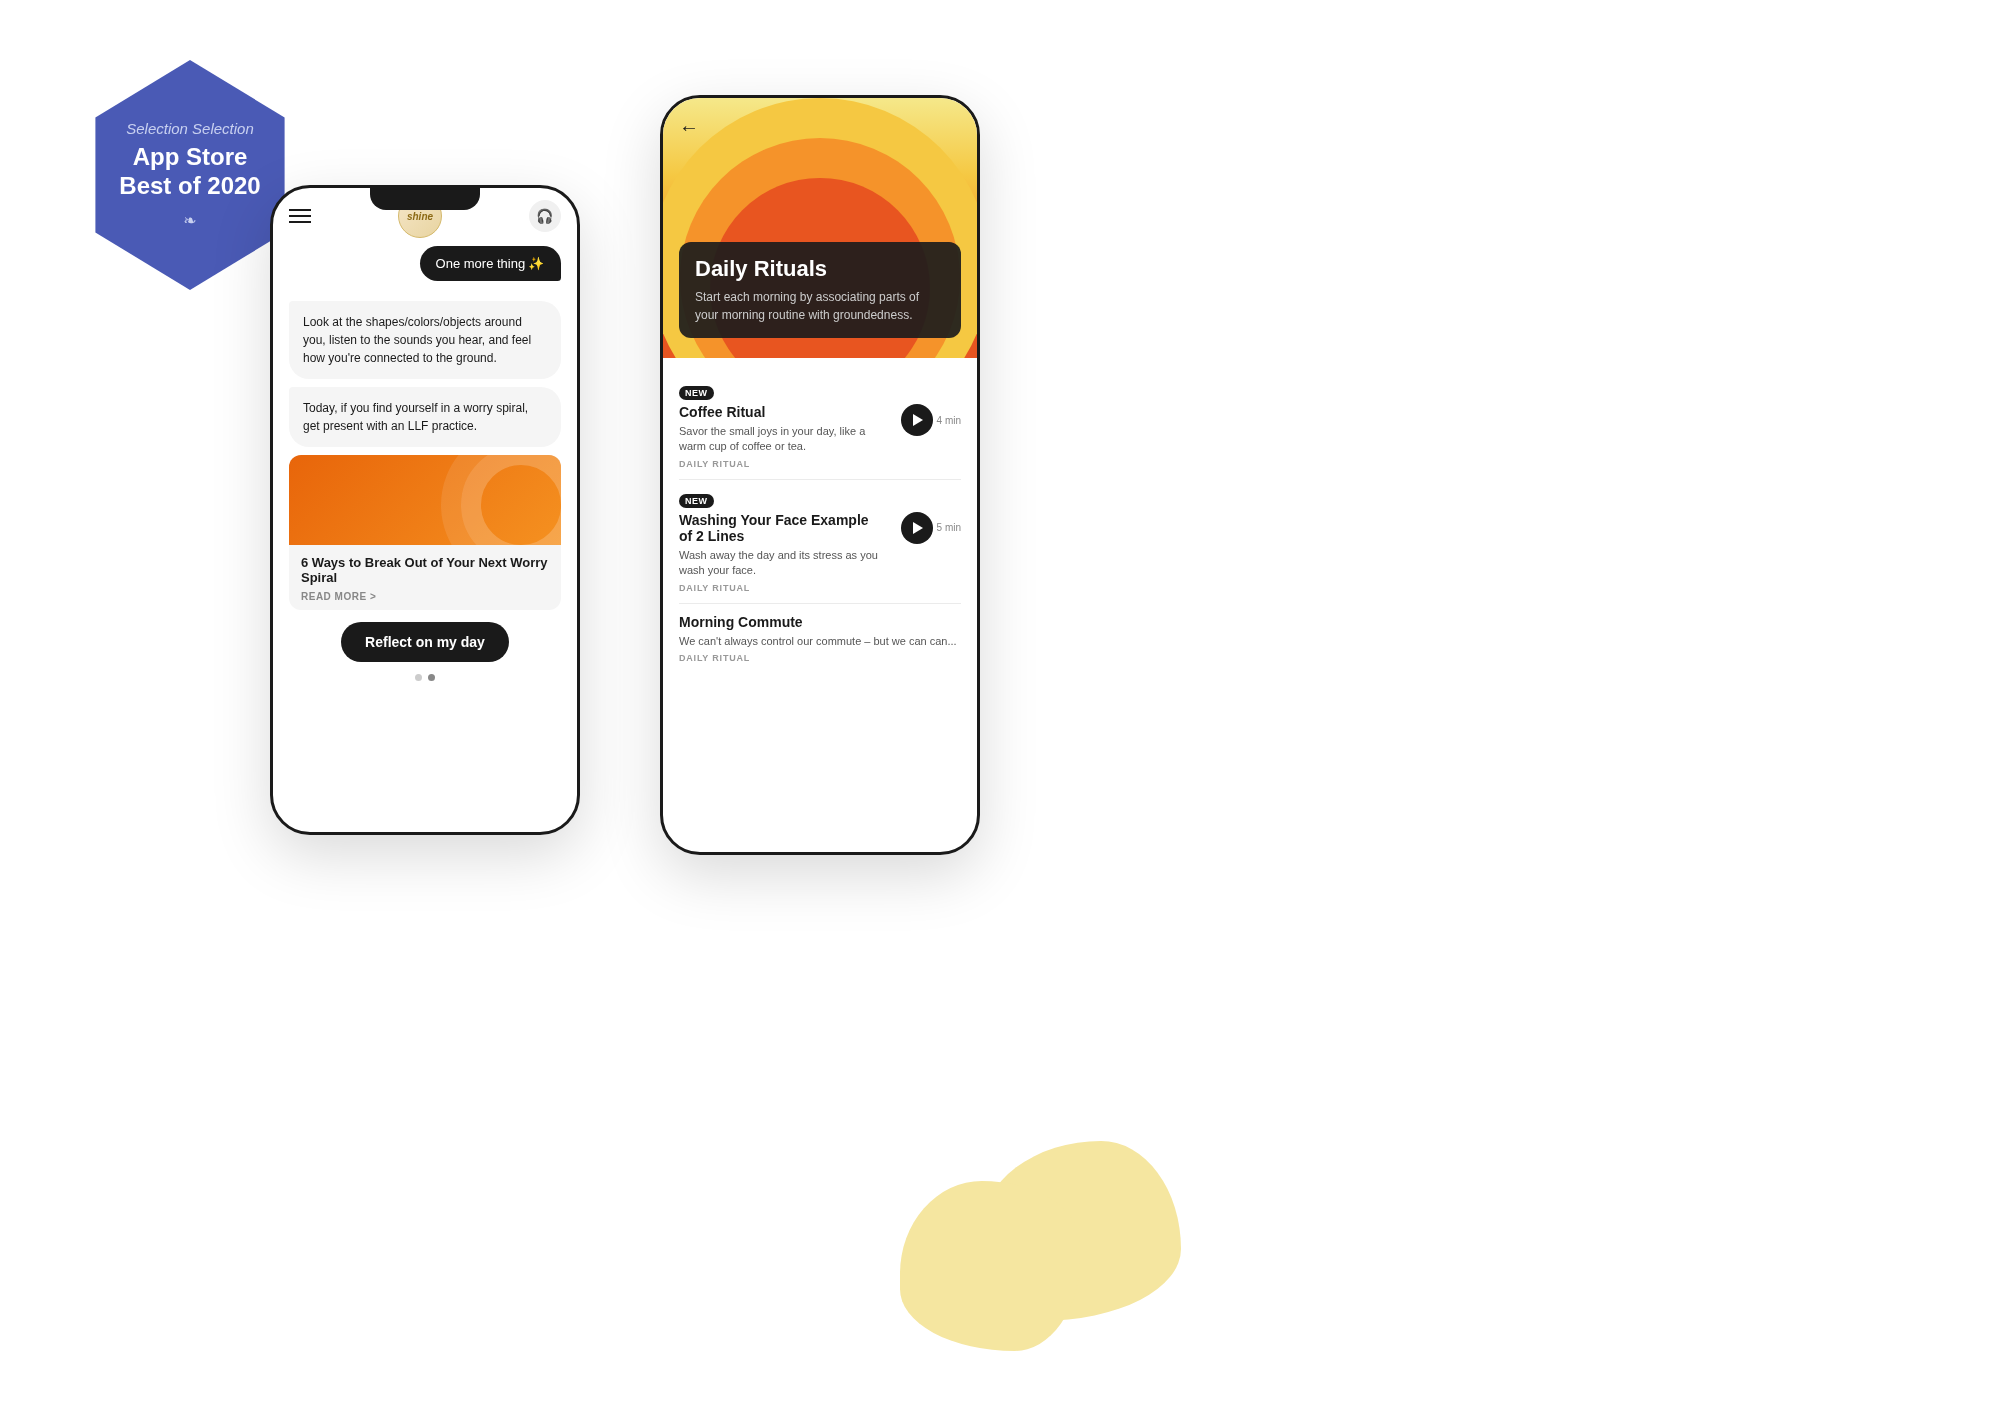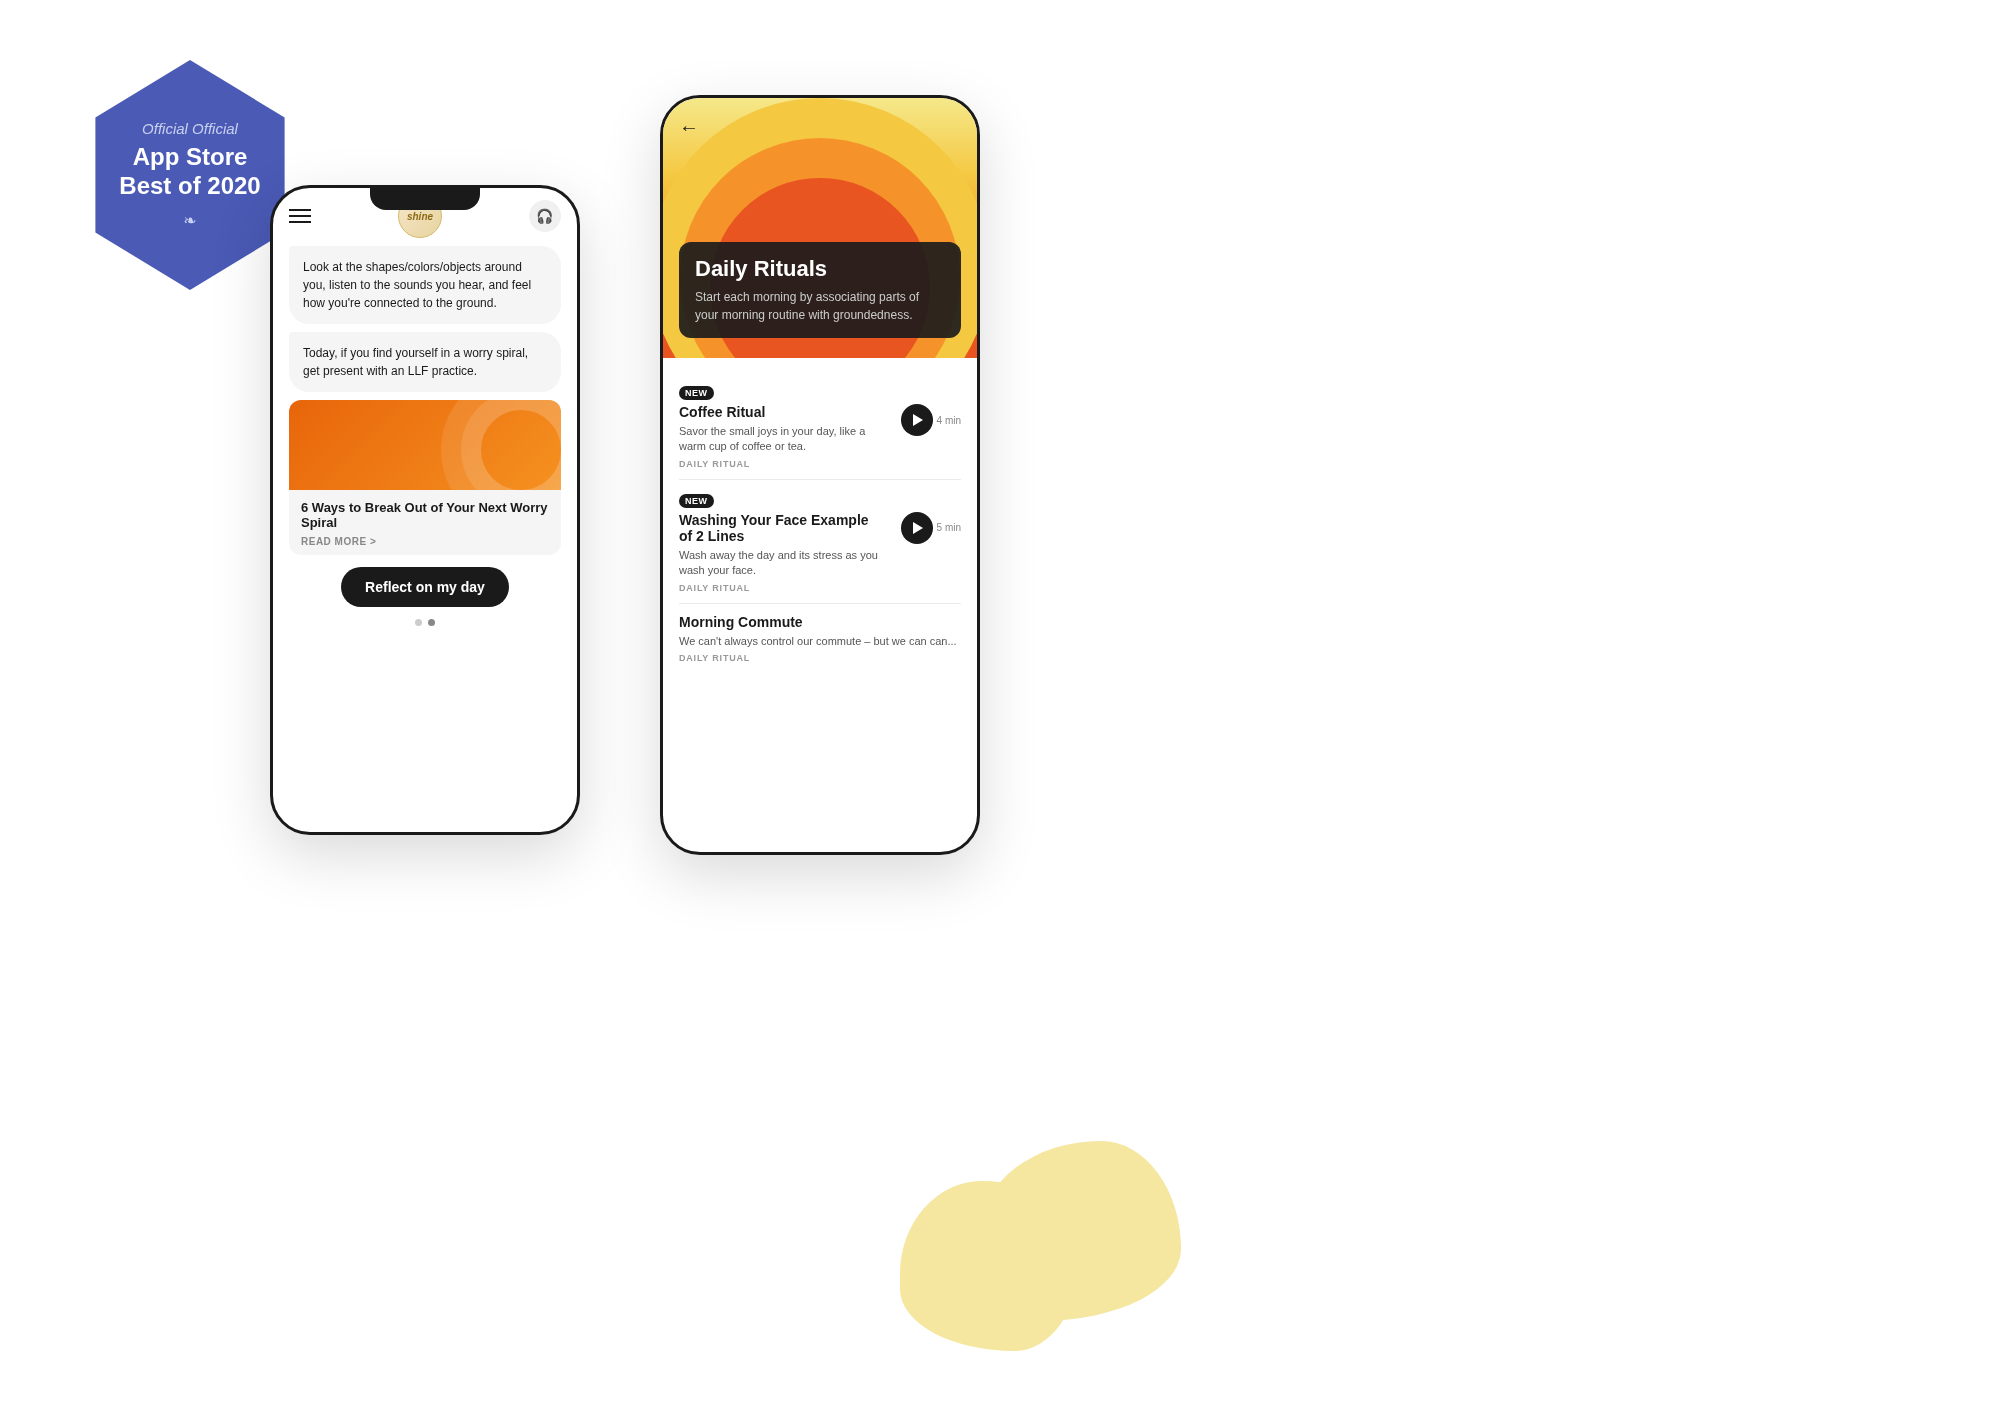--- a/index.html
+++ b/index.html
@@ -414,21 +414,21 @@
       background: #f5e6a0;
       border-radius: 50% 60% 40% 70% / 60% 40% 60% 40%;
       z-index: 0;
     }
   </style>
 </head>
 <body>
 
 <div class="badge-container">
   <div class="badge-shape">
-    <div class="badge-official">Official Official</div>
+    <div class="badge-official">Selection Selection</div>
     <div class="badge-title">
       <span>App Store</span><br>
       <span>Best of 2020</span>
     </div>
     <div class="badge-leaf">❧</div>
   </div>
 </div>
 
 <div class="blob-decoration"></div>
 <div class="blob-decoration2"></div>
@@ -439,20 +439,23 @@
     <div class="phone1-header">
       <div class="hamburger-icon">
         <span></span>
         <span></span>
         <span></span>
       </div>
       <div class="shine-logo">shine</div>
       <div class="headphone-icon">🎧</div>
     </div>
 
+    <div class="chat-bubble-wrapper">
+      <div class="chat-bubble-dark">One more thing ✨</div>
+    </div>
     <div class="chat-bubble-light">Look at the shapes/colors/objects around you, listen to the sounds you hear, and feel how you're connected to the ground.</div>
     <div class="chat-bubble-light">Today, if you find yourself in a worry spiral, get present with an LLF practice.</div>
 
     <div class="article-card">
       <div class="article-image">
         <div class="article-image-decoration"></div>
         <div class="article-image-decoration2"></div>
       </div>
       <div class="article-body">
         <div class="article-title">6 Ways to Break Out of Your Next Worry Spiral</div>

